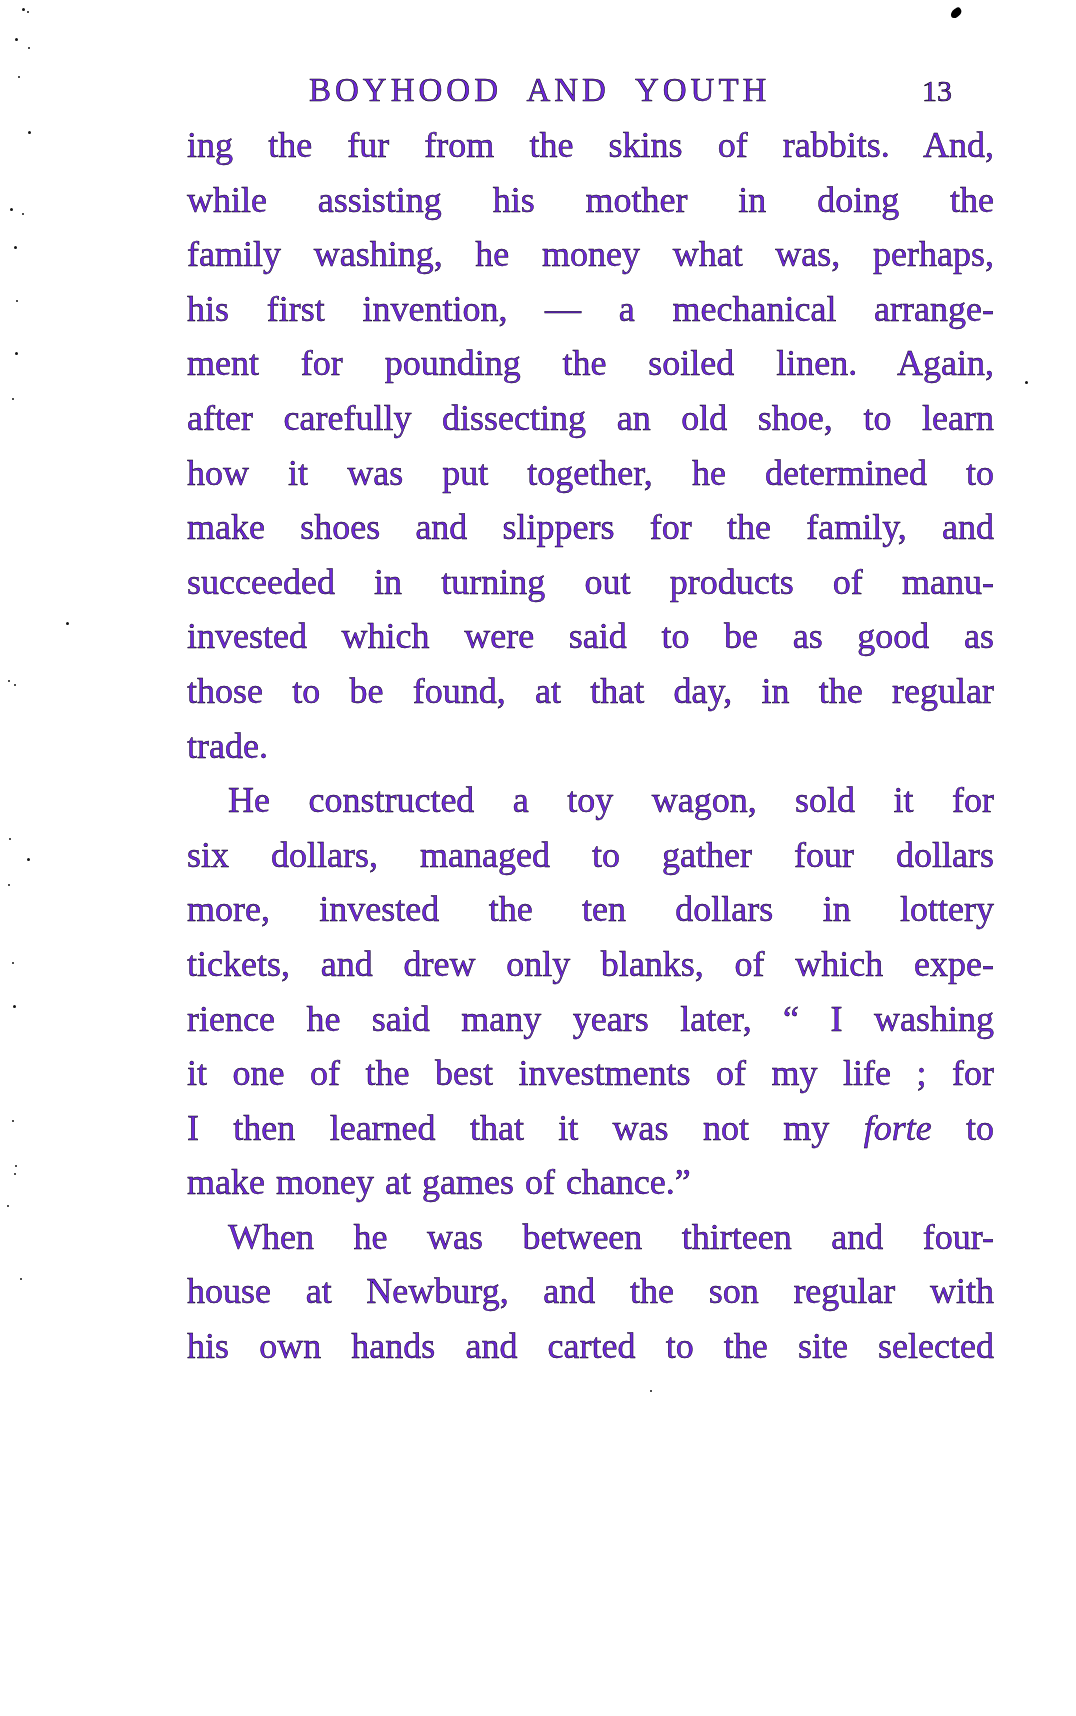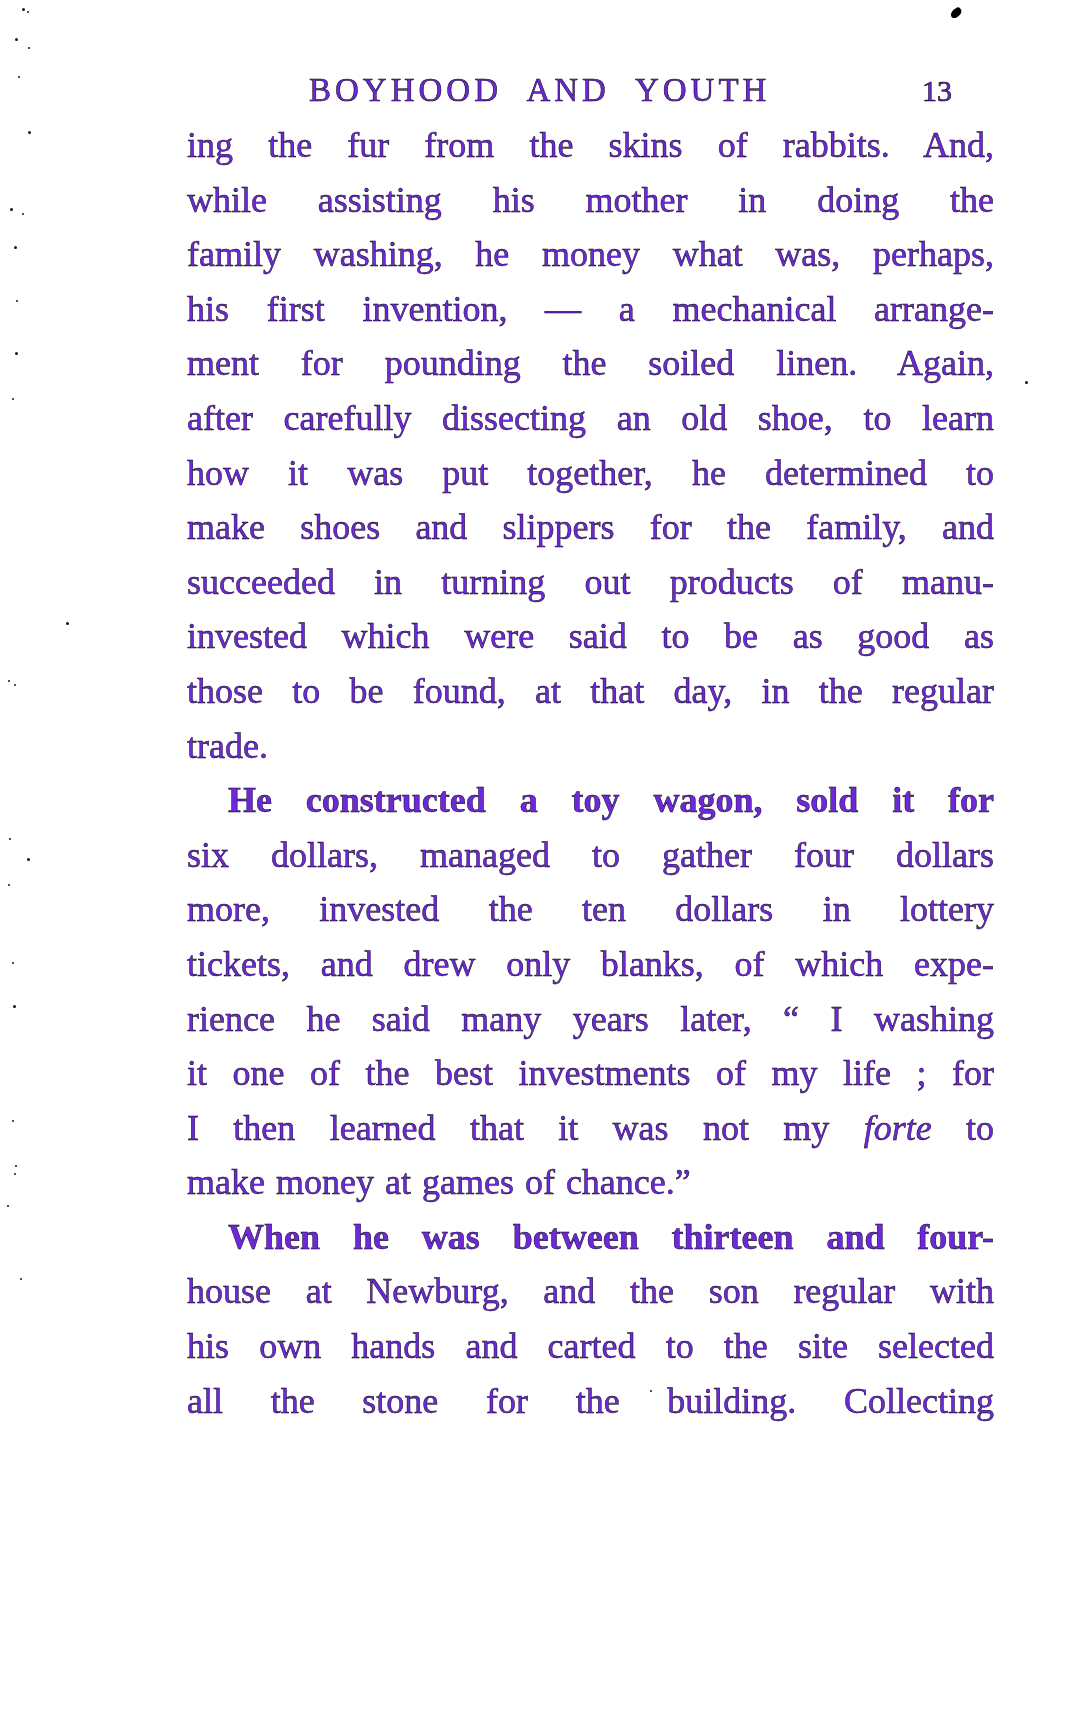--- a/index.html
+++ b/index.html
@@ -39,21 +39,21 @@
     font-size: 36px;
     line-height: 54.6px;
     height: 54.6px;
     -webkit-text-stroke: 0.45px #000;
     word-spacing: 2px;
   }
   .line.j {
     text-align: justify;
     text-align-last: justify;
   }
-  .line.indent { text-indent: 41px; font-weight: bold; }
+  .line.indent { text-indent: 41px; }
   .it { font-style: italic; }
   .speck {
     position: absolute;
     background: #141414;
     border-radius: 50%;
   }
   .ink-blob {
     position: absolute;
     left: 950px; top: 9px;
     width: 12px; height: 8px;
@@ -91,21 +91,20 @@
         <div class="line j"><span>six dollars, managed to gather four dollars</span></div>
         <div class="line j"><span>more, invested the  ten  dollars in  lottery</span></div>
         <div class="line j"><span>tickets, and drew only blanks, of which expe-</span></div>
         <div class="line j"><span>rience he said many years later, “ I washing</span></div>
         <div class="line j"><span>it one of the best investments of my life ; for</span></div>
         <div class="line j"><span>I then learned that it was not my </span><span class="it">forte</span><span> to</span></div>
         <div class="line"><span>make money at games of chance.”</span></div>
         <div class="line j indent"><span>When he was between thirteen and four-</span></div>
         <div class="line j"><span>house at Newburg, and the son regular with</span></div>
         <div class="line j"><span>his own hands and carted to the site selected</span></div>
-        <div class="line j"><span>all the stone for the building.  Collecting</span></div>
       </div>
   </div>
 
   <div>
       <span class="speck" style="left: 22px; top: 8px; width: 3px; height: 3px;"></span>
       <span class="speck" style="left: 27px; top: 11px; width: 2px; height: 2px;"></span>
       <span class="speck" style="left: 15px; top: 38px; width: 3px; height: 3px;"></span>
       <span class="speck" style="left: 28px; top: 47px; width: 2px; height: 2px;"></span>
       <span class="speck" style="left: 18px; top: 76px; width: 2px; height: 2px;"></span>
       <span class="speck" style="left: 28px; top: 131px; width: 3px; height: 3px;"></span>

